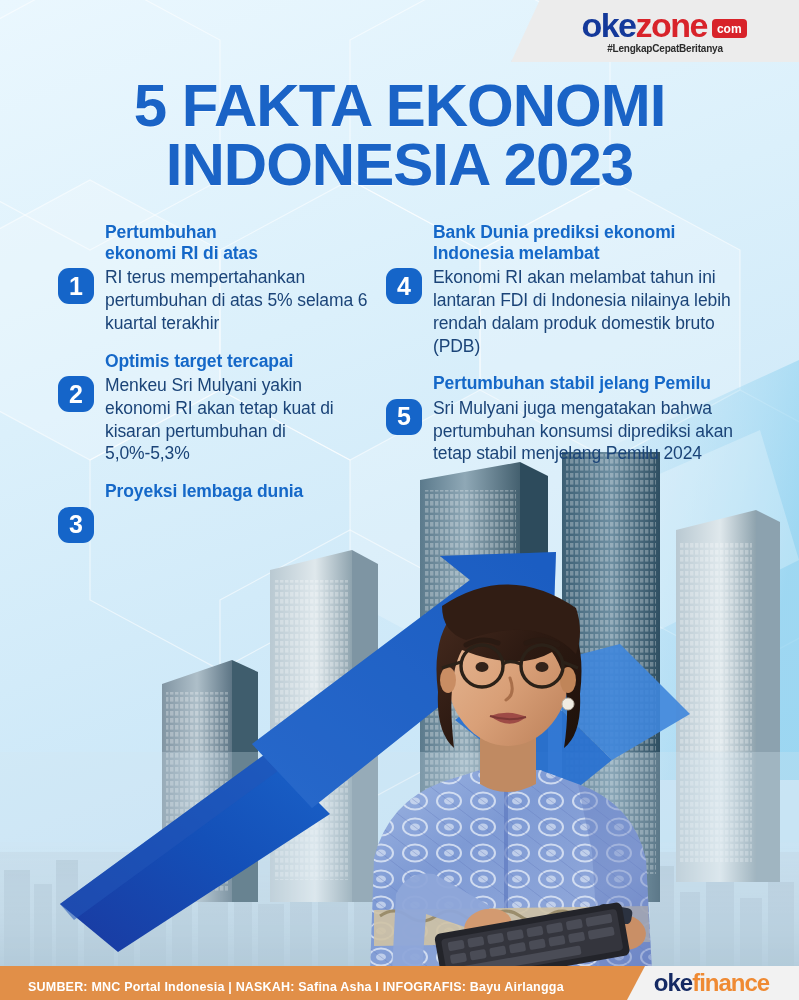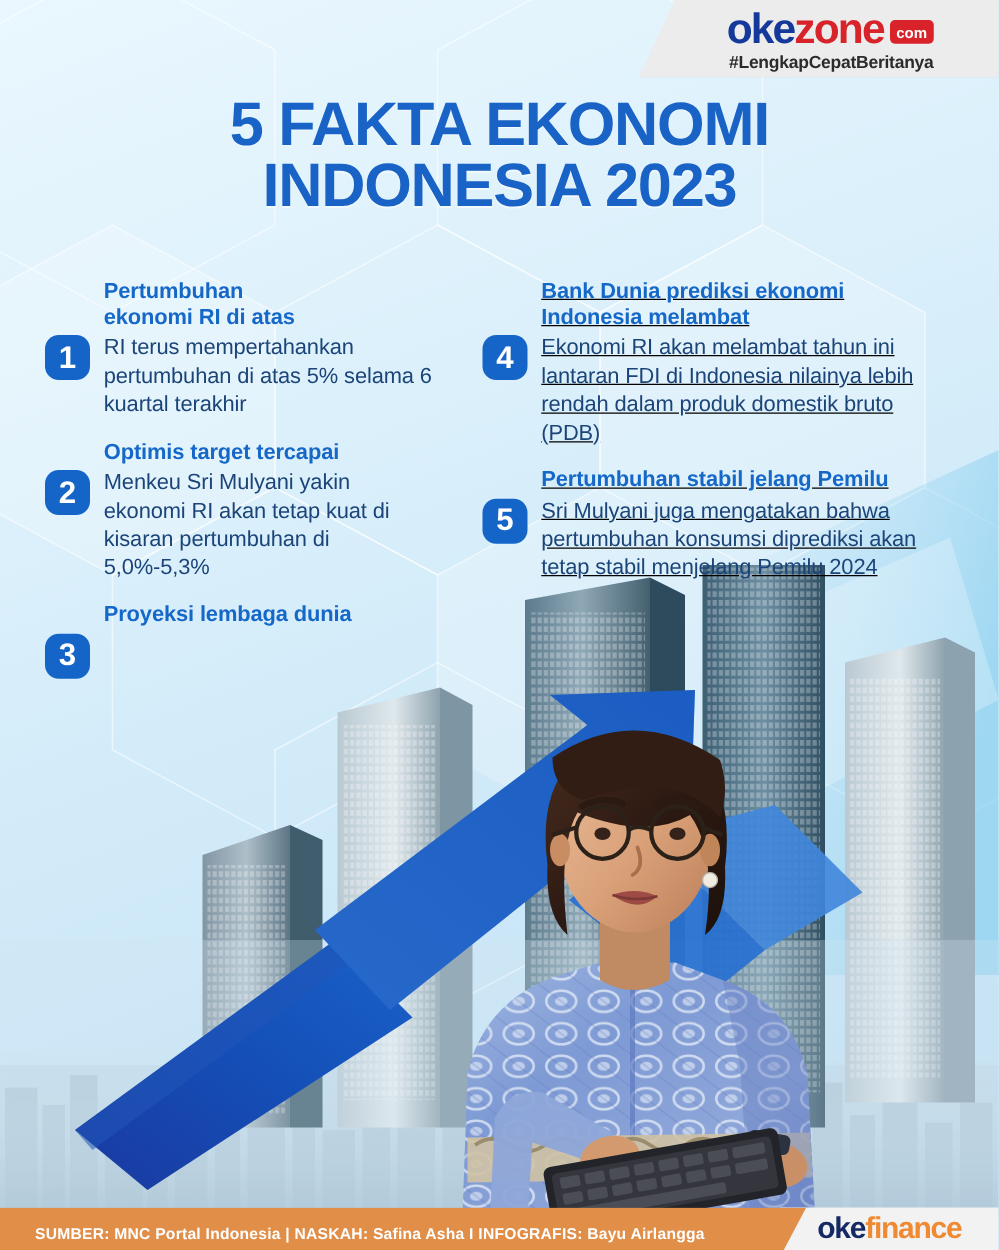--- a/index.html
+++ b/index.html
@@ -33,37 +33,37 @@
     margin-left:18px;
   }
   .okezone .oke{color:#14399a;}
   .okezone .zone{color:#d8232a;}
   .okezone .com{
     background:#d8232a;color:#fff;font-size:12px;font-weight:bold;
     letter-spacing:0;border-radius:4px;padding:4px 5px 3px;margin-left:5px;
     position:relative;top:3px;
   }
   .tagline{
-    color:#2b2b2b;font-size:14px;font-weight:bold;margin-top:1px;margin-left:20px;
+    color:#2b2b2b;font-size:10px;font-weight:bold;margin-top:1px;margin-left:20px;
     letter-spacing:-0.2px;
   }
 
   
   .title{
     position:absolute;left:0;right:0;top:76px;text-align:center;
-    color:#1a63c6;font-weight:bold;font-size:49px;line-height:.99;
+    color:#1a63c6;font-weight:bold;font-size:60px;line-height:.99;
     letter-spacing:-1px;
     text-shadow:0 1px 0 rgba(255,255,255,.55);
   }
   .title .l2{display:block;text-align:center;}
 
   
   .col{position:absolute;}
-  .col-left{left:36px;top:222px;width:310px;}
-  .col-right{left:386px;top:222px;width:380px;text-decoration:underline;}
+  .col-left{left:58px;top:222px;width:310px;}
+  .col-right{left:386px;top:222px;width:380px;}
 
   .fact{position:relative;margin-bottom:16px;}
   .fact-head{
     color:#1568c8;font-weight:bold;font-size:17.5px;line-height:1.18;
     margin-left:47px;margin-bottom:3px;letter-spacing:-0.1px;
   }
   .fact-body{position:relative;padding-left:47px;}
   .badge{
     position:absolute;left:0;top:2px;width:36px;height:36px;border-radius:11px;
     background:#1565c9;color:#fff;font-weight:bold;font-size:25px;

